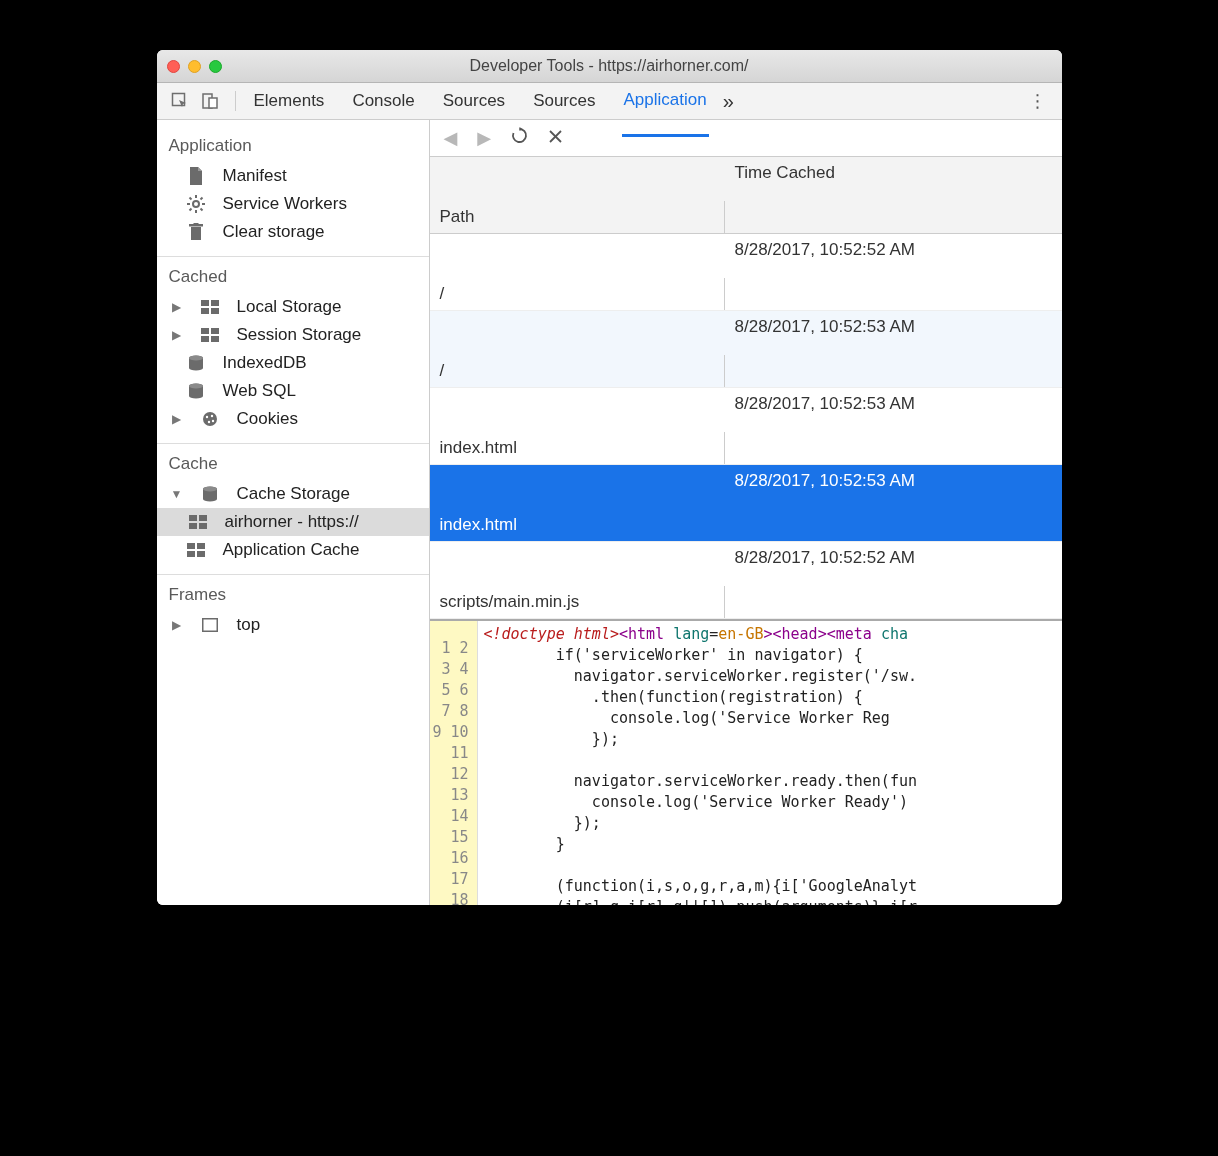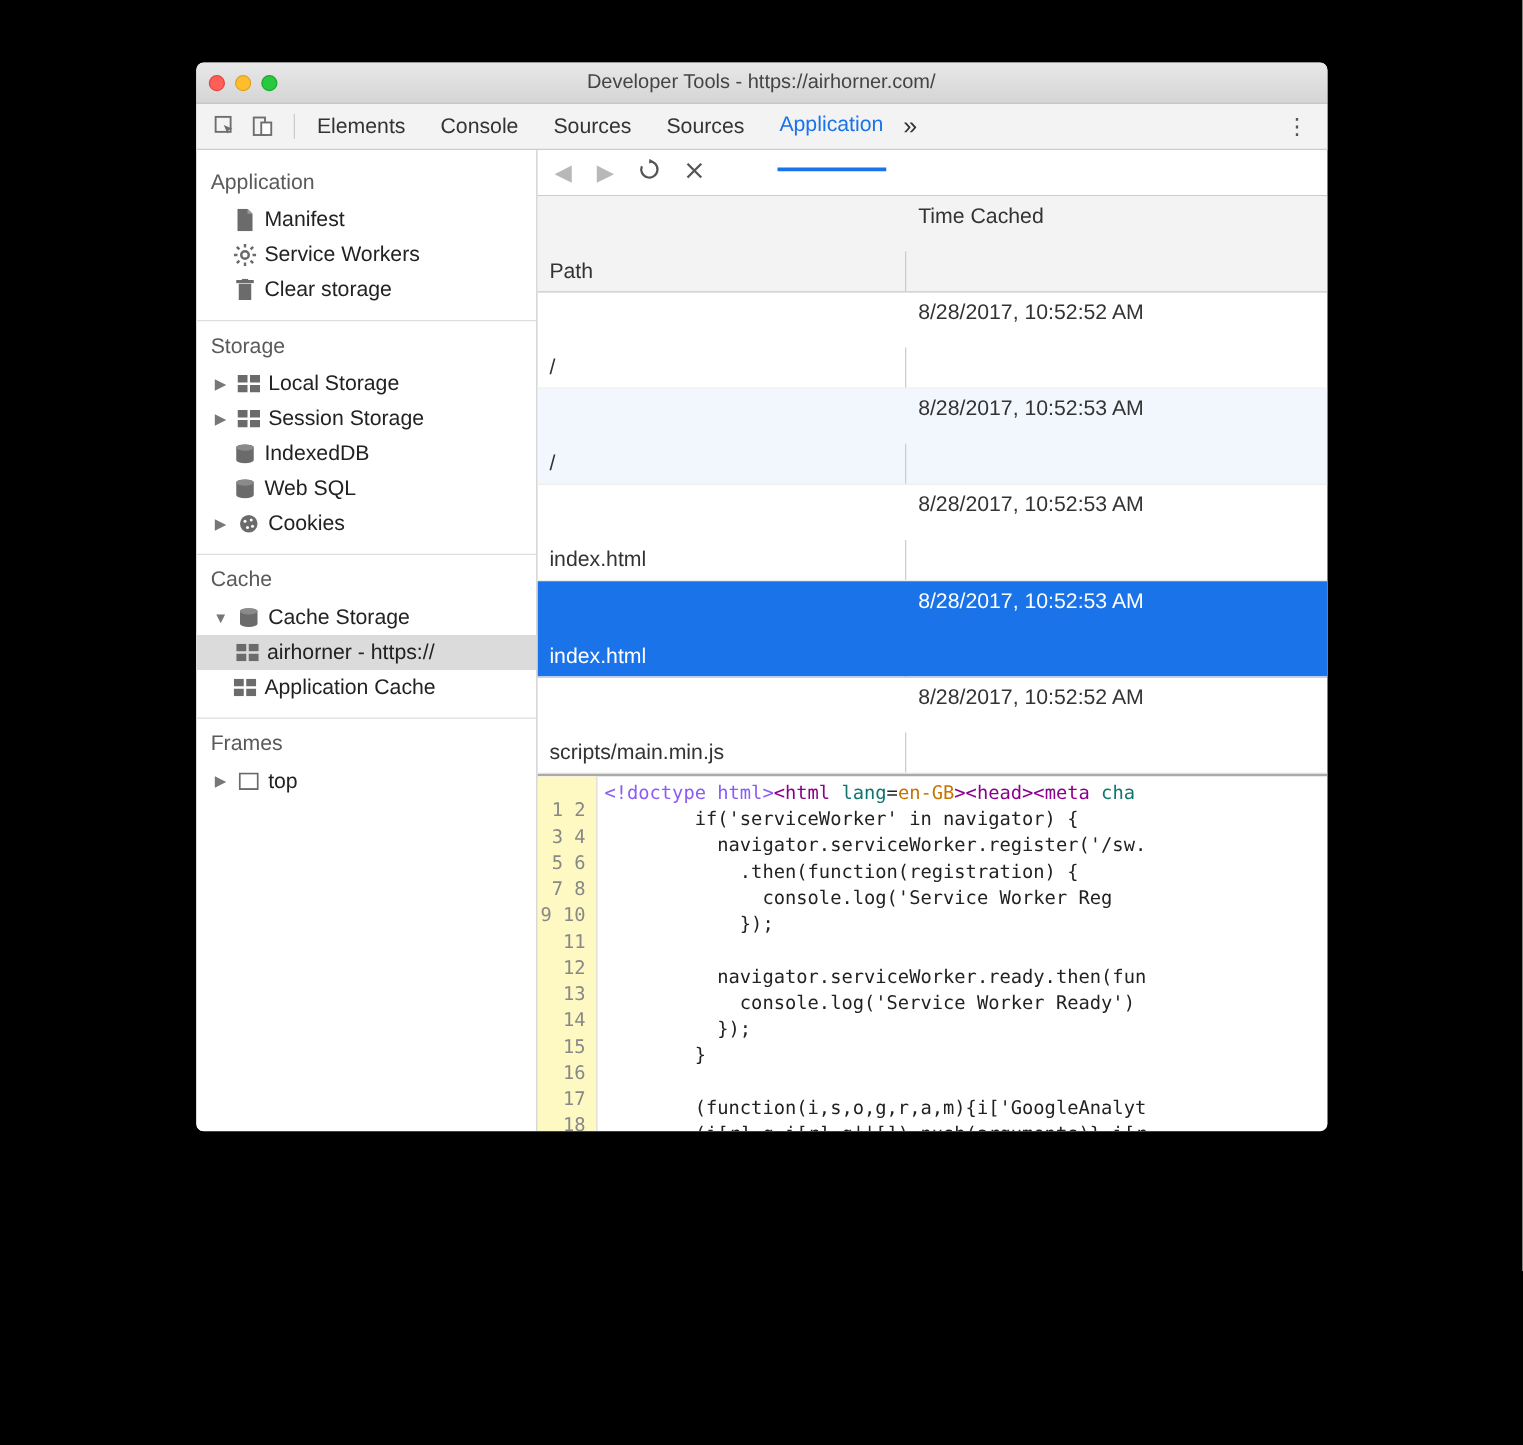--- a/index.html
+++ b/index.html
@@ -24,21 +24,21 @@
 .ts-tab.active { color: #1a73e8; border-bottom: 3px solid #1a73e8; margin-bottom: -1px; }
 .ts-more { margin-left: 14px; font-size: 20px; color: #333; cursor: pointer; }
 .ts-kebab { margin-left: auto; color: #555; cursor: pointer; padding: 0 6px; font-size: 18px; letter-spacing: 1px; }
 
 
 .body { flex: 1; display: flex; overflow: hidden; }
 
 
 .sidebar { width: 273px; border-right: 1px solid #ccc; background: #fff; overflow-y: auto; padding-top: 6px; }
 .sb-section-title { font-size: 17px; color: #5a5a5a; padding: 10px 12px 6px 12px; }
-.sb-item { display: flex; align-items: center; gap: 7px; padding: 4px 8px 4px 30px; font-size: 17px; color: #222; cursor: pointer; white-space: nowrap; overflow: hidden; }
+.sb-item { display: flex; align-items: center; gap: 18px; padding: 4px 8px 4px 30px; font-size: 17px; color: #222; cursor: pointer; white-space: nowrap; overflow: hidden; }
 .sb-item.has-arrow { padding-left: 14px; }
 .sb-item .arrow { width: 12px; text-align: center; color: #777; font-size: 12px; }
 .sb-item.selected { background: #dbdbdb; }
 .sb-item-indent { padding-left: 32px; }
 .sb-divider { border-top: 1px solid #ddd; margin: 10px 0 0 0; }
 .icon { width: 18px; height: 18px; display: inline-flex; align-items: center; justify-content: center; flex-shrink: 0; }
 
 
 .main { flex: 1; display: flex; flex-direction: column; overflow: hidden; }
 .toolbar { height: 37px; border-bottom: 1px solid #ccc; display: flex; align-items: center; padding: 0 14px; gap: 20px; }
@@ -54,21 +54,21 @@
 .table-body { }
 .tr { display: flex; border-bottom: 1px solid #eee; cursor: pointer; }
 .tr.alt { background: #f2f7fd; }
 .tr.selected { background: #1a73e8; color: #fff; }
 .tr.selected .td { border-right-color: #1a73e8; }
 
 
 .code-wrap { flex: 1; display: flex; border-top: 2px solid #aaa; overflow: hidden; }
 .gutter { width: 48px; background: #fef9c3; border-right: 1px solid #ddd; text-align: right; padding: 17px 8px 3px 0; color: #888; font-family: Menlo, monospace; font-size: 15px; line-height: 21px; }
 .code { flex: 1; padding: 3px 6px; font-family: Menlo, monospace; font-size: 15px; line-height: 21px; white-space: pre; overflow: hidden; color: #222; }
-.t-gray { color: #8b5cf6; }
+.t-gray { color: #b91c1c; font-style: italic; }
 .t-tag { color: #8b008b; }
 .t-attr { color: #0f766e; }
 .t-val { color: #c67500; }
 </style>
 </head>
 <body>
 
 <div class="window">
 
   <div class="titlebar">
@@ -140,21 +140,21 @@
           <span class="icon">
             <svg width="16" height="18" viewBox="0 0 16 18">
               <rect x="3" y="4" width="10" height="13" fill="#6b6b6b"></rect>
               <rect x="1" y="1" width="14" height="2.5" fill="#6b6b6b"></rect>
               <rect x="5.5" y="0" width="5" height="2" fill="#6b6b6b"></rect>
             </svg>
           </span>
           <span>Clear storage</span>
         </div>
         <div class="sb-divider"></div>
-        <div class="sb-section-title">Storage</div>
+        <div class="sb-section-title">Cached</div>
         <div class="sb-item has-arrow">
           <span class="arrow">▶</span>
           <span class="icon">
             <svg width="18" height="14" viewBox="0 0 18 14">
               <rect x="0" y="0" width="8" height="6" fill="#6b6b6b"></rect>
               <rect x="10" y="0" width="8" height="6" fill="#6b6b6b"></rect>
               <rect x="0" y="8" width="8" height="6" fill="#6b6b6b"></rect>
               <rect x="10" y="8" width="8" height="6" fill="#6b6b6b"></rect>
             </svg>
           </span>

